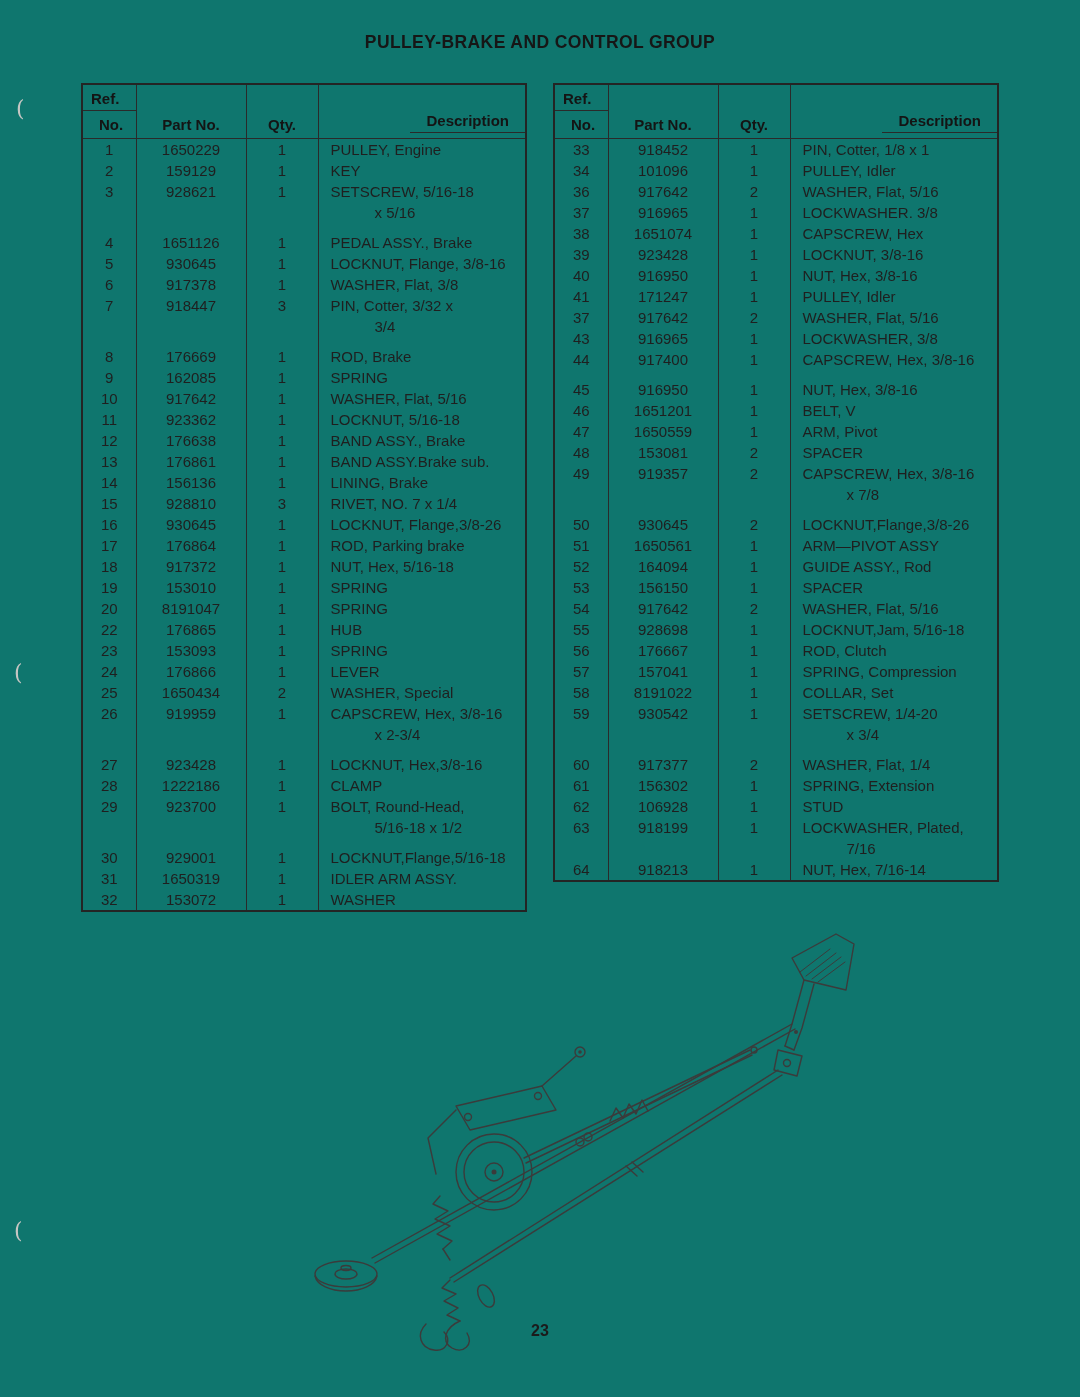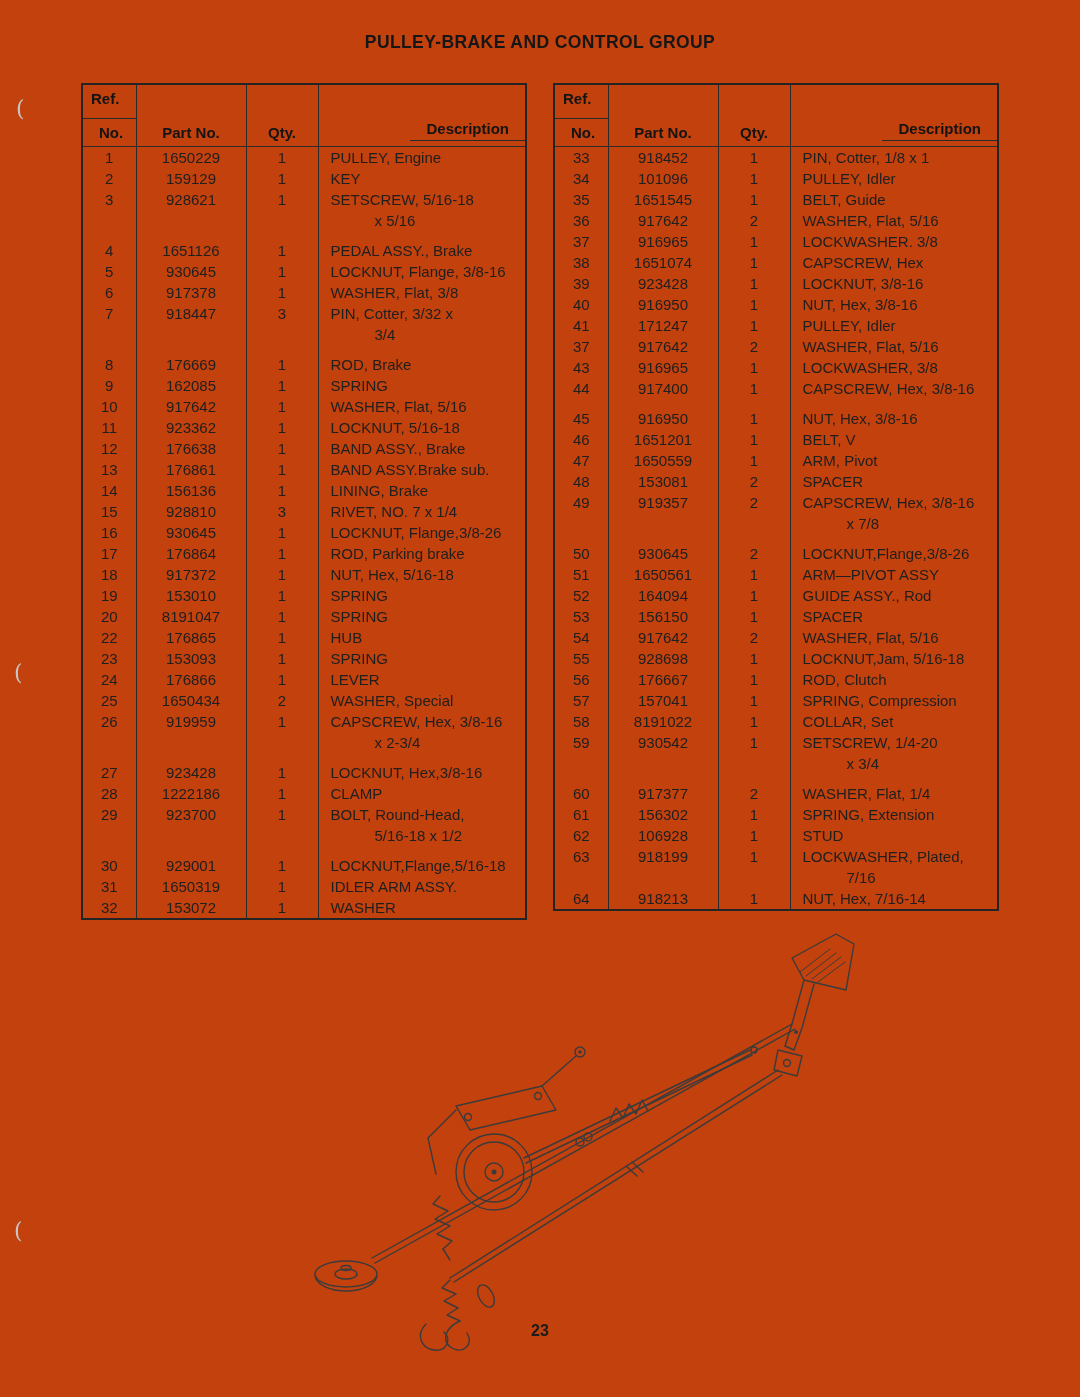--- a/index.html
+++ b/index.html
@@ -6,21 +6,21 @@
   html,body { width: 1080px; }
   body {
     background: #fbfaf7;
     font-family: "Liberation Sans", "DejaVu Sans", sans-serif;
     color: #1f1f1f;
   }
   .page {
     position: relative;
     width: 1080px;
     height: 1397px;
-    background: #c2410c;
+    background: #0f766e;
     overflow: hidden;
   }
   .title {
     padding-top: 32px;
     text-align: center;
     font-size: 17.5px;
     font-weight: bold;
     letter-spacing: 0.4px;
     color: #161616;
   }
@@ -49,21 +49,21 @@
     vertical-align: bottom;
     padding-bottom: 5px;
     color: #141414;
   }
   th.c-ref, th.c-part, th.c-qty,
   td.c-ref, td.c-part, td.c-qty {
     border-right: 1.6px solid #2a2a2a;
   }
   th.th-ref { padding: 0; vertical-align: top; }
   .ref-top {
-    height: 34px; line-height: 27px;
+    height: 26px; line-height: 27px;
     border-bottom: 1.6px solid #2a2a2a;
     text-align: left; padding-left: 8px;
   }
   .ref-bottom {
     height: 27px; line-height: 28px;
     text-align: left; padding-left: 16px;
   }
   th.th-desc { text-align: right; }
   .desc-label {
     display: inline-block;
@@ -403,26 +403,20 @@
             <td class="cell-qty c-qty">1</td>
             <td class="cell-desc c-desc">PIN, Cotter, 1/8 x 1</td>
           </tr>
           <tr>
             <td class="cell-ref c-ref">34</td>
             <td class="cell-part c-part">101096</td>
             <td class="cell-qty c-qty">1</td>
             <td class="cell-desc c-desc">PULLEY, Idler</td>
           </tr>
           <tr>
-            <td class="cell-ref c-ref">35</td>
-            <td class="cell-part c-part">1651545</td>
-            <td class="cell-qty c-qty">1</td>
-            <td class="cell-desc c-desc">BELT, Guide</td>
-          </tr>
-          <tr>
             <td class="cell-ref c-ref">36</td>
             <td class="cell-part c-part">917642</td>
             <td class="cell-qty c-qty">2</td>
             <td class="cell-desc c-desc">WASHER, Flat, 5/16</td>
           </tr>
           <tr>
             <td class="cell-ref c-ref">37</td>
             <td class="cell-part c-part">916965</td>
             <td class="cell-qty c-qty">1</td>
             <td class="cell-desc c-desc">LOCKWASHER. 3/8</td>

